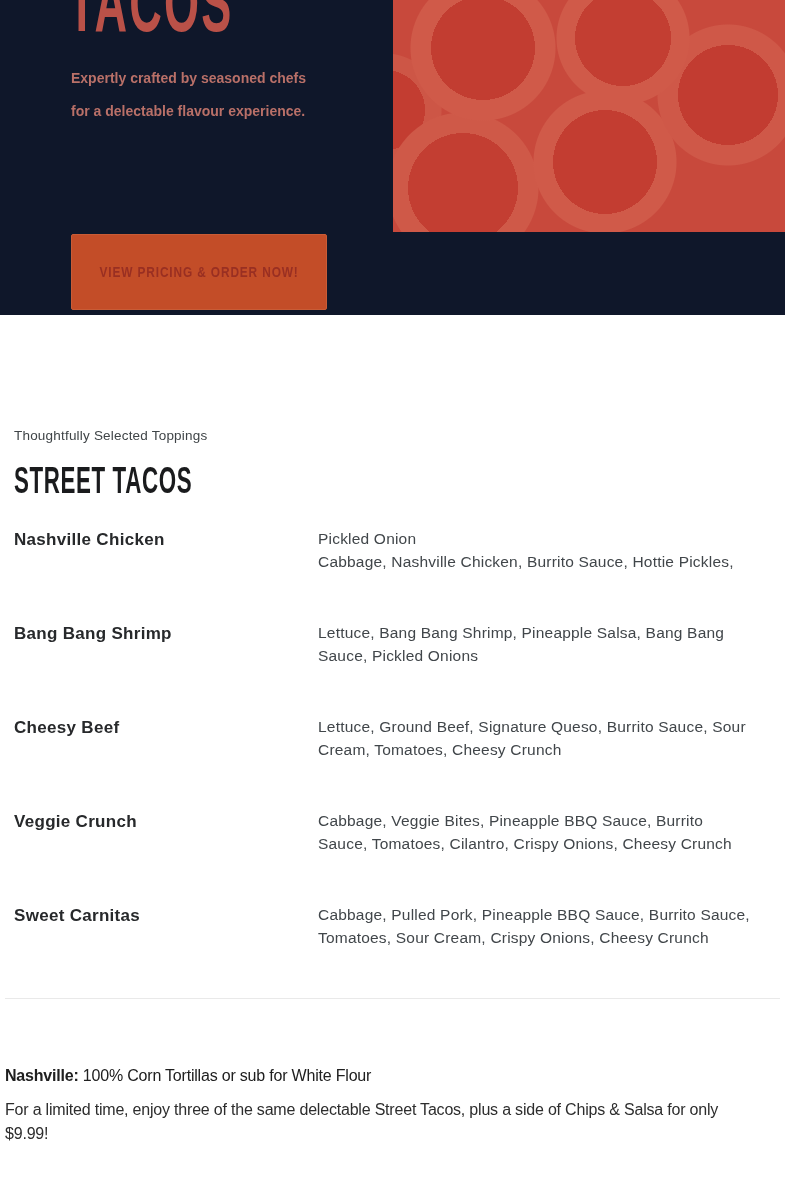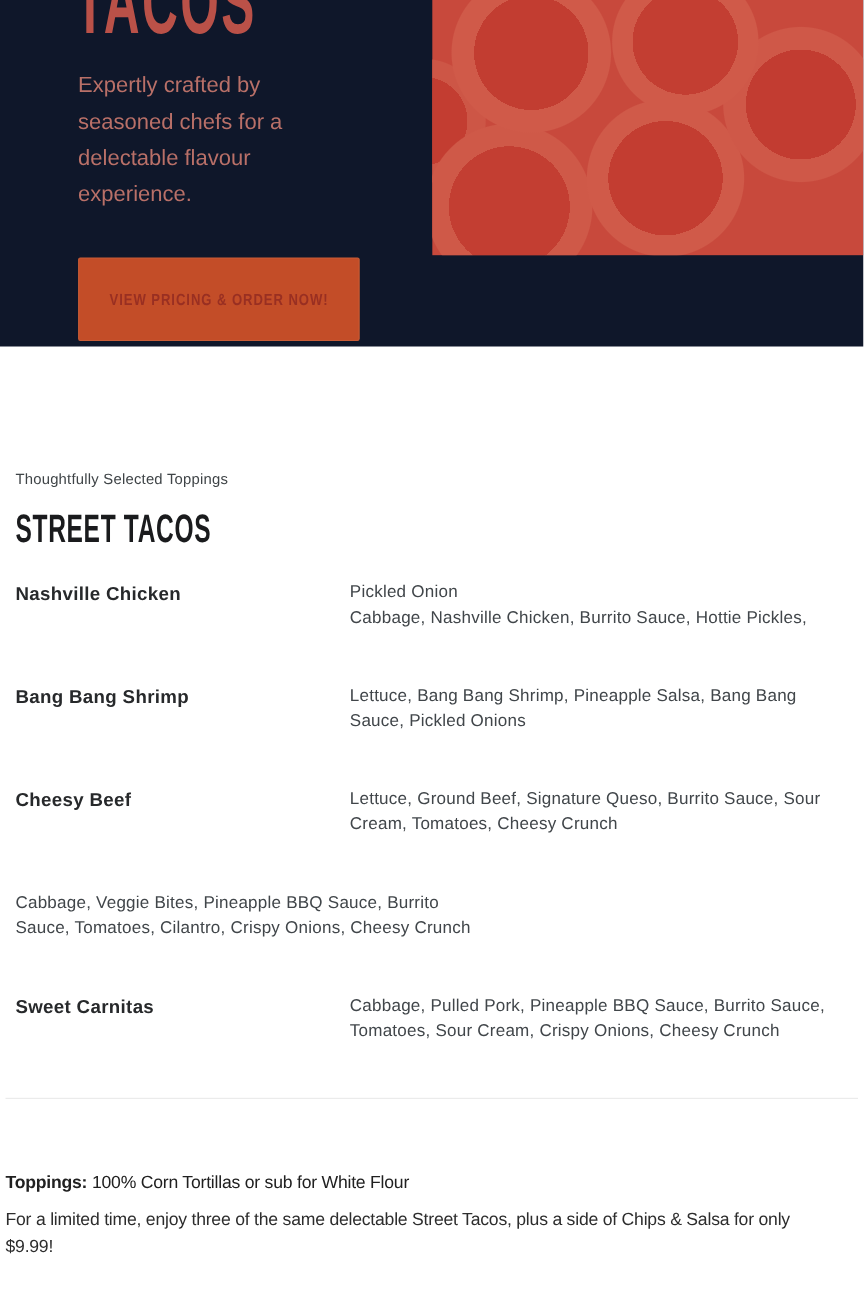--- a/index.html
+++ b/index.html
@@ -5,21 +5,21 @@
   * { margin:0; padding:0; box-sizing:border-box; }
   html,body { width:785px; height:1183px; overflow:hidden; background:#ffffff;
               font-family:"Liberation Sans", sans-serif; }
 
   
   .hero { position:relative; width:785px; height:315px; background:#0f172a; overflow:hidden; }
   .hero-title { position:absolute; left:68px; top:-38px; font-size:82px; line-height:82px;
                 font-weight:700; color:#ba5148; letter-spacing:4px;
                 transform:scale(0.55,1); transform-origin:left top; white-space:nowrap; }
   .hero-sub { position:absolute; left:71px; top:62px; width:250px;
-              font-size:20px; line-height:33px; font-weight:400; color:#b97068; }
+              font-size:14px; line-height:33px; font-weight:700; color:#b97068; }
   .hero-cta { position:absolute; left:71px; top:234px; width:256px; height:76px;
               background:#c34d28; border:1px solid #c95c36; border-radius:2px;
               color:#992f22; cursor:pointer; display:flex; align-items:center; justify-content:center; }
   .hero-cta .cta-label { font-size:14px; font-weight:700; letter-spacing:1px;
               transform:scale(0.85,1.05); white-space:nowrap; font-family:"Liberation Sans", sans-serif; }
   .hero-photo { position:absolute; left:393px; top:0; width:392px; height:232px;
                 background-color:#c8493c;
                 background-image:
                   radial-gradient(circle at 90px 48px,  #c23d31 0 52px, #d05a49 52px 72px, rgba(0,0,0,0) 73px),
                   radial-gradient(circle at 230px 38px, #c33e32 0 48px, #d05a49 48px 66px, rgba(0,0,0,0) 67px),
@@ -83,35 +83,36 @@
 
     <div class="menu-row">
       <div class="item-name">Cheesy Beef</div>
       <div class="item-desc">
         <div>Lettuce, Ground Beef, Signature Queso, Burrito Sauce, Sour</div>
         <div>Cream, Tomatoes, Cheesy Crunch</div>
       </div>
     </div>
 
     <div class="menu-row">
+      <div class="item-name">Veggie Crunch</div>
       <div class="item-desc">
         <div>Cabbage, Veggie Bites, Pineapple BBQ Sauce, Burrito</div>
         <div>Sauce, Tomatoes, Cilantro, Crispy Onions, Cheesy Crunch</div>
       </div>
     </div>
 
     <div class="menu-row">
       <div class="item-name">Sweet Carnitas</div>
       <div class="item-desc">
         <div>Cabbage, Pulled Pork, Pineapple BBQ Sauce, Burrito Sauce,</div>
         <div>Tomatoes, Sour Cream, Crispy Onions, Cheesy Crunch</div>
       </div>
     </div>
 
   </div>
 </section>
 
 <hr class="divider">
 
 <section class="footer">
-  <p class="tortilla-line"><span class="bold">Toppings:</span><span> 100% Corn Tortillas or sub for White Flour</span></p>
+  <p class="tortilla-line"><span class="bold">Nashville:</span><span> 100% Corn Tortillas or sub for White Flour</span></p>
   <p class="promo-line">For a limited time, enjoy three of the same delectable Street Tacos, plus a side of Chips &amp; Salsa for only $9.99!</p>
 </section>
 
 </body></html>

